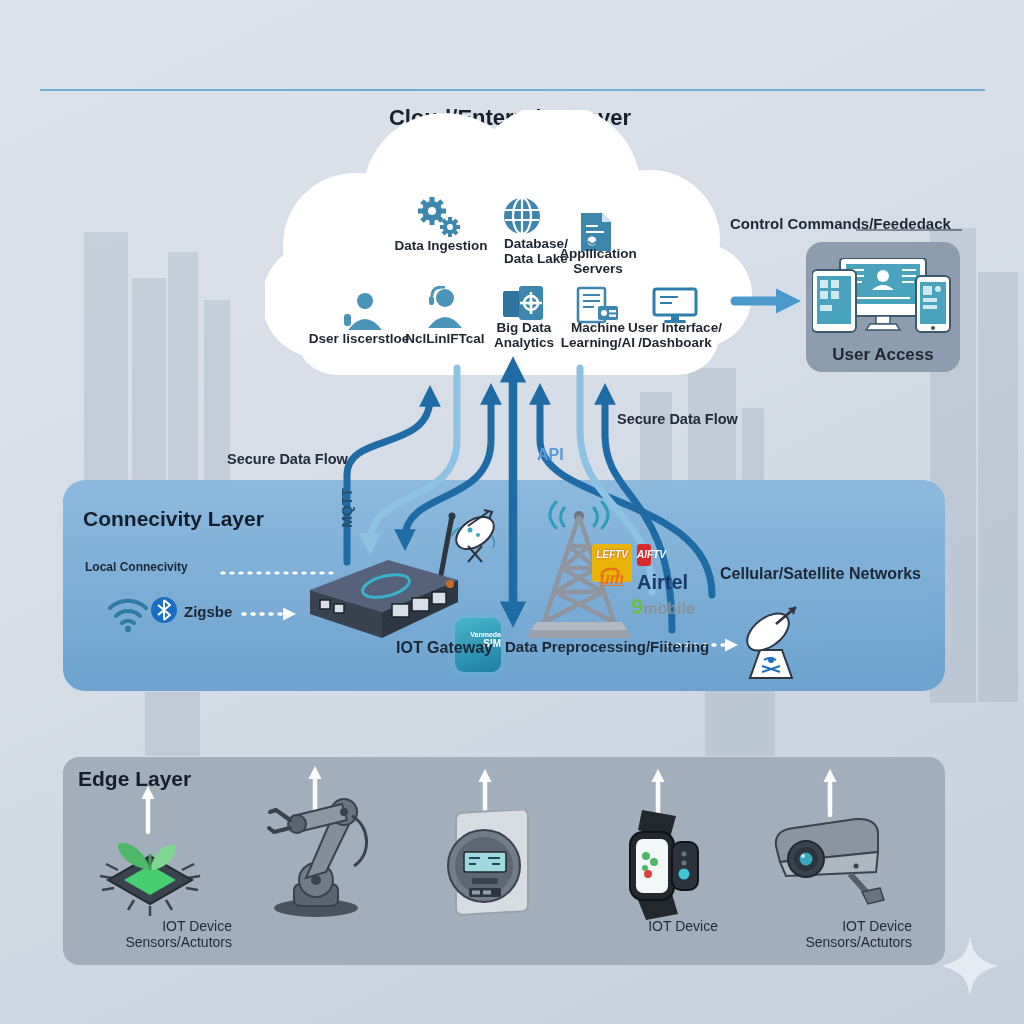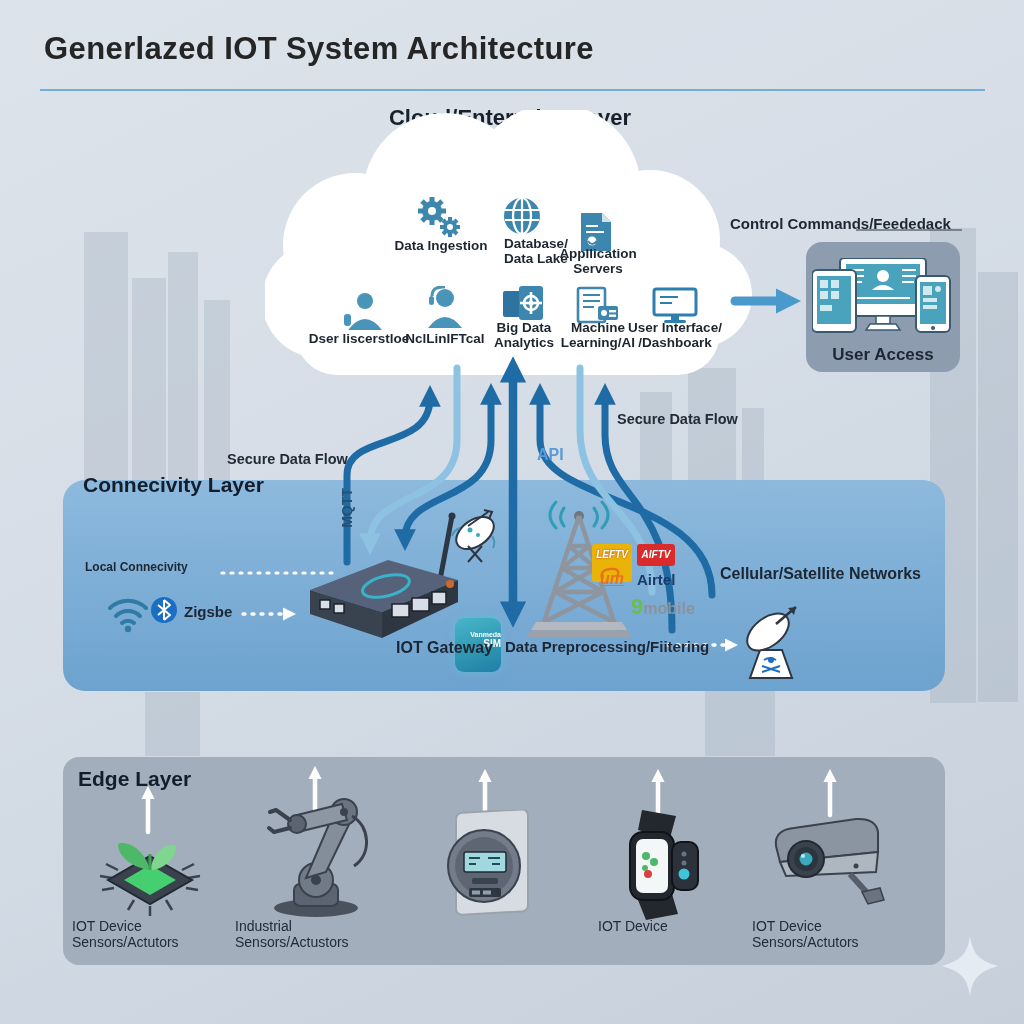--- a/index.html
+++ b/index.html
@@ -18,29 +18,29 @@
   .panel-user{position:absolute;left:806px;top:242px;width:154px;height:130px;border-radius:16px;
     background:#8d9daf;}
   .h-title{left:44px;top:30px;font-size:31px;font-weight:700;color:#252525;letter-spacing:.4px;}
   .h-rule{left:40px;top:89px;width:945px;height:2px;background:#6fb0d8;}
   .h-cloud{left:300px;top:104px;width:420px;font-size:22px;font-weight:700;color:#17202b;text-align:center;}
   .h-layer{font-size:21px;font-weight:700;color:#141e2a;}
   .svc-lbl{font-size:13.5px;font-weight:600;color:#1d2630;text-align:center;}
   .flow-lbl{font-size:14.5px;font-weight:600;color:#222c38;}
   .api-lbl{font-size:16px;font-weight:700;color:#5b9bd5;}
   .mqtt-lbl{font-size:14px;font-weight:600;color:#29506e;transform:rotate(-90deg);}
-  .edge-lbl{font-size:14px;font-weight:500;color:#222c38;text-align:left;white-space:pre-line;}
+  .edge-lbl{font-size:14px;font-weight:500;color:#222c38;text-align:right;white-space:pre-line;}
   .sim{position:absolute;left:455px;top:586px;width:46px;height:54px;border-radius:9px;
     background:linear-gradient(160deg,#47b6c9,#1f7fa5);color:#fff;text-align:right;
     box-shadow:0 0 10px rgba(90,200,220,.55);margin-top:32px;}
   .sim .s1{font-size:7px;display:block;margin-top:13px;font-weight:600;}
   .sim .s2{font-size:10px;display:block;font-weight:700;}
   .badge{position:absolute;border-radius:3px;color:#fff;font-weight:800;font-style:italic;
     font-size:10px;text-align:center;line-height:22px;}
-  .carrier-airtel{font-size:15px;font-weight:700;color:#1b3a6b;}
+  .carrier-airtel{font-size:20px;font-weight:700;color:#1b3a6b;}
   .carrier-9{font-size:22px;font-weight:800;color:#6abf4b;}
   .carrier-mobile{font-size:16px;font-weight:600;color:#8a929c;}
   .carrier-um{font-size:16px;font-weight:800;font-style:italic;color:#e8731d;text-decoration:underline;}
   .ctrl-line{left:856px;top:229px;width:106px;height:2px;background:rgba(60,66,74,.55);}
   svg{display:block;}
 </style>
 </head>
 <body>
 
 <div id="canvas">
@@ -50,21 +50,20 @@
   <div class="bldg" style="left:168px;top:252px;width:30px;height:230px"></div>
   <div class="bldg" style="left:204px;top:300px;width:26px;height:182px"></div>
   <div class="bldg" style="left:640px;top:392px;width:32px;height:90px"></div>
   <div class="bldg" style="left:688px;top:368px;width:48px;height:114px"></div>
   <div class="bldg" style="left:742px;top:408px;width:22px;height:74px"></div>
   <div class="bldg" style="left:930px;top:228px;width:46px;height:475px"></div>
   <div class="bldg" style="left:978px;top:272px;width:40px;height:430px"></div>
   <div class="bldg" style="left:145px;top:692px;width:55px;height:64px"></div>
   <div class="bldg" style="left:705px;top:690px;width:70px;height:66px"></div>
 
-  <div class="lbl h-title abs">Generlazed IOT System Architecture</div>
   <div class="abs h-rule"></div>
   <div class="lbl h-cloud abs">Cloud/Enterprise Layer</div>
 
   <div class="layer-conn"></div>
   <div class="layer-edge"></div>
   <div class="panel-user"></div>
 
   <svg class="abs" style="left:265px;top:110px" width="500" height="280">
     <g fill="#ffffff">
       <circle cx="90" cy="135" r="72"></circle>
@@ -255,21 +254,21 @@
       </g>
     <circle cx="121" cy="70" r="2" fill="#3b5a70"></circle>
   </svg>
   <div class="lbl abs ctr" style="left:806px;top:344px;width:154px;font-size:17px;font-weight:600">User Access</div>
 
   <div class="flow-lbl abs" style="left:227px;top:451px">Secure Data Flow</div>
   <div class="flow-lbl abs" style="left:617px;top:411px">Secure Data Flow</div>
   <div class="api-lbl abs" style="left:537px;top:446px">API</div>
   <div class="mqtt-lbl abs ctr" style="left:302px;top:500px;width:90px">MQTT</div>
 
-  <div class="lbl h-layer abs" style="left:83px;top:472px">Connecivity Layer</div>
+  <div class="lbl h-layer abs" style="left:83px;top:506px">Connecivity Layer</div>
   <div class="lbl abs" style="left:85px;top:560px;font-size:12px;font-weight:600">Local Connecivity</div>
 
   <svg class="abs" style="left:104px;top:590px" width="48" height="44">
     <g stroke="#2e7ba6" stroke-width="4" fill="none" stroke-linecap="round">
       <path d="M6 18 A 26 26 0 0 1 42 18"></path>
         <path d="M12 26 A 17 17 0 0 1 36 26"></path>
         <path d="M18 33 A 9 9 0 0 1 30 33"></path>
     </g>
       <circle cx="24" cy="39" r="3.2" fill="#2e7ba6"></circle>
   </svg>
@@ -334,21 +333,21 @@
     <g stroke="#2f9db6" stroke-width="3" fill="none" stroke-linecap="round">
       <path d="M44 14 q-7 -9 0 -18" transform="translate(0,14)"></path>
         <path d="M36 18 q-12 -13 0 -26" transform="translate(0,12)"></path>
       <path d="M74 14 q7 -9 0 -18" transform="translate(0,14)"></path>
         <path d="M82 18 q12 -13 0 -26" transform="translate(0,12)"></path>
     </g>
   </svg>
   <div class="lbl abs" style="left:505px;top:638px;font-size:15px;font-weight:700">Data Preprocessing/Fiitering</div>
 
   <div class="badge" style="left:592px;top:544px;width:40px;height:38px;background:#eab308;text-shadow:0 0 2px #a33">LEFTV</div>
-  <div class="badge" style="left:637px;top:544px;width:38px;height:22px;background:#d92b2b">AIFTV</div>
+  <div class="badge" style="left:637px;top:544px;width:14px;height:22px;background:#d92b2b">AIFTV</div>
   <div class="abs carrier-um" style="left:600px;top:570px">um</div>
   <svg class="abs" style="left:598px;top:566px" width="34" height="16">
       <path d="M4 12 Q2 4 12 3 Q22 2 20 9" stroke="#e8731d" stroke-width="2.5" fill="none" stroke-linecap="round"></path>
     </svg>
   <div class="abs carrier-airtel" style="left:637px;top:571px">Airtel</div>
   <div class="abs" style="left:631px;top:594px">
     <span class="carrier-9">9</span><span class="carrier-mobile">mobile</span>
   </div>
 
   <div class="lbl abs" style="left:720px;top:564px;font-size:16px;font-weight:600">Cellular/Satellite Networks</div>
@@ -391,22 +390,20 @@
     <circle cx="76" cy="98" r="17" fill="#717b88" stroke="#39424d" stroke-width="2"></circle>
     <polygon points="66,96 86,90 114,32 96,26" fill="#848e9a" stroke="#39424d" stroke-width="2"></polygon>
     <circle cx="104" cy="30" r="13" fill="#6a7380" stroke="#39424d" stroke-width="2"></circle>
     <polygon points="102,22 107,38 58,50 53,34" fill="#8d97a3" stroke="#39424d" stroke-width="2"></polygon>
     <circle cx="57" cy="42" r="9" fill="#5b6470" stroke="#39424d" stroke-width="2"></circle>
     <path d="M50 38 L36 28 M50 46 L34 50 M36 28 l-6 2 M34 50 l-5 -4" stroke="#39424d" stroke-width="4" fill="none" stroke-linecap="round"></path>
     <path d="M112 34 C130 44 132 72 114 84" stroke="#39424d" stroke-width="3" fill="none"></path>
     <circle cx="76" cy="98" r="5" fill="#39424d"></circle>
       <circle cx="104" cy="30" r="4" fill="#39424d"></circle>
   </svg>
-  <div class="edge-lbl abs" style="left:235px;top:918px;width:160px">Industrial
-Sensors/Actustors</div>
 
   <svg class="abs" style="left:436px;top:810px" width="98" height="116">
     <rect x="20" y="4" width="72" height="102" rx="6" fill="#d7dce2" stroke="#9aa2ac" stroke-width="2" transform="skewY(-3)"></rect>
     <circle cx="48" cy="56" r="36" fill="#737c88" stroke="#39424d" stroke-width="2"></circle>
     <circle cx="48" cy="56" r="29" fill="#5d6672"></circle>
     <rect x="28" y="42" width="42" height="20" rx="2" fill="#9fd8de" stroke="#222a33" stroke-width="1.5"></rect>
     <g stroke="#1d4a55" stroke-width="2">
         <line x1="33" y1="48" x2="44" y2="48"></line>
         <line x1="33" y1="54" x2="40" y2="54"></line>
         <line x1="52" y1="48" x2="64" y2="48"></line>

